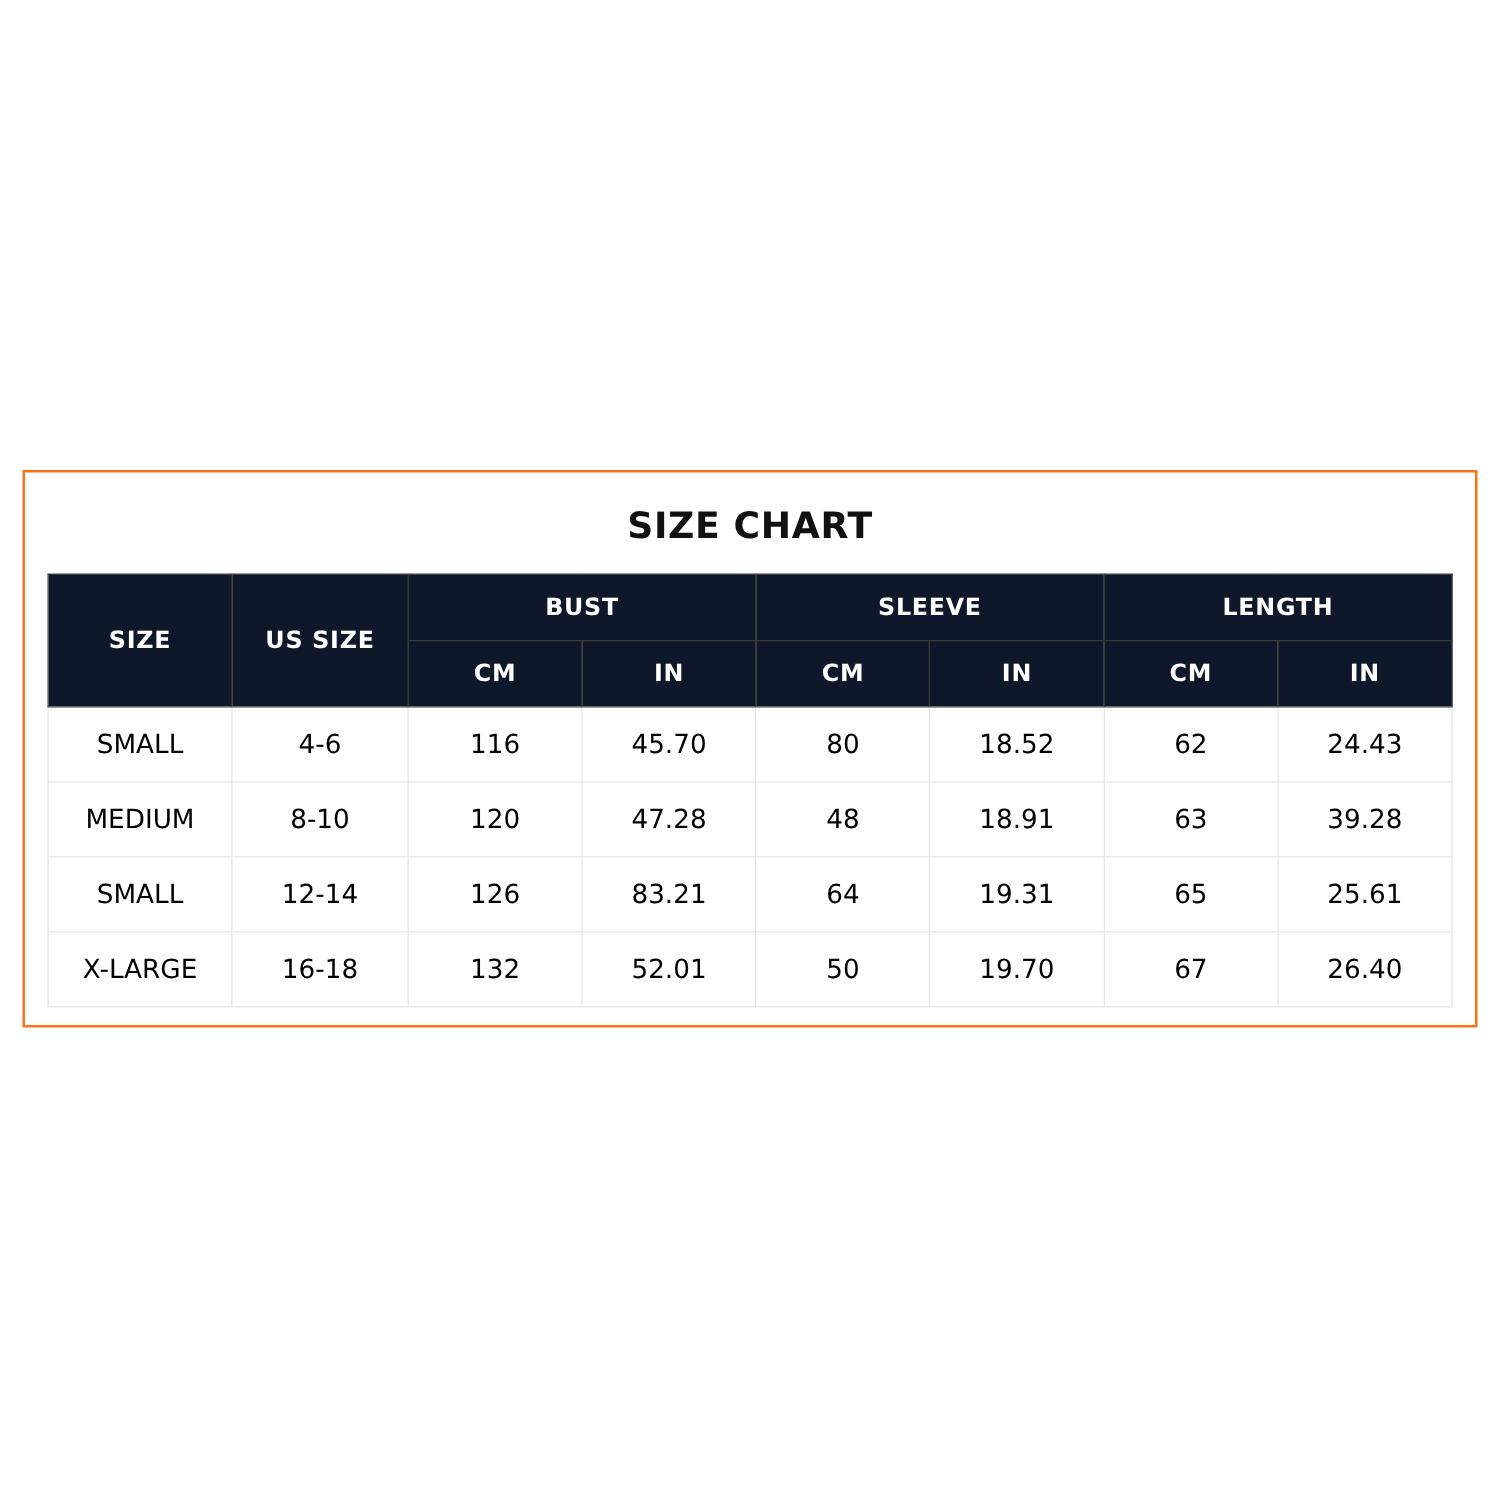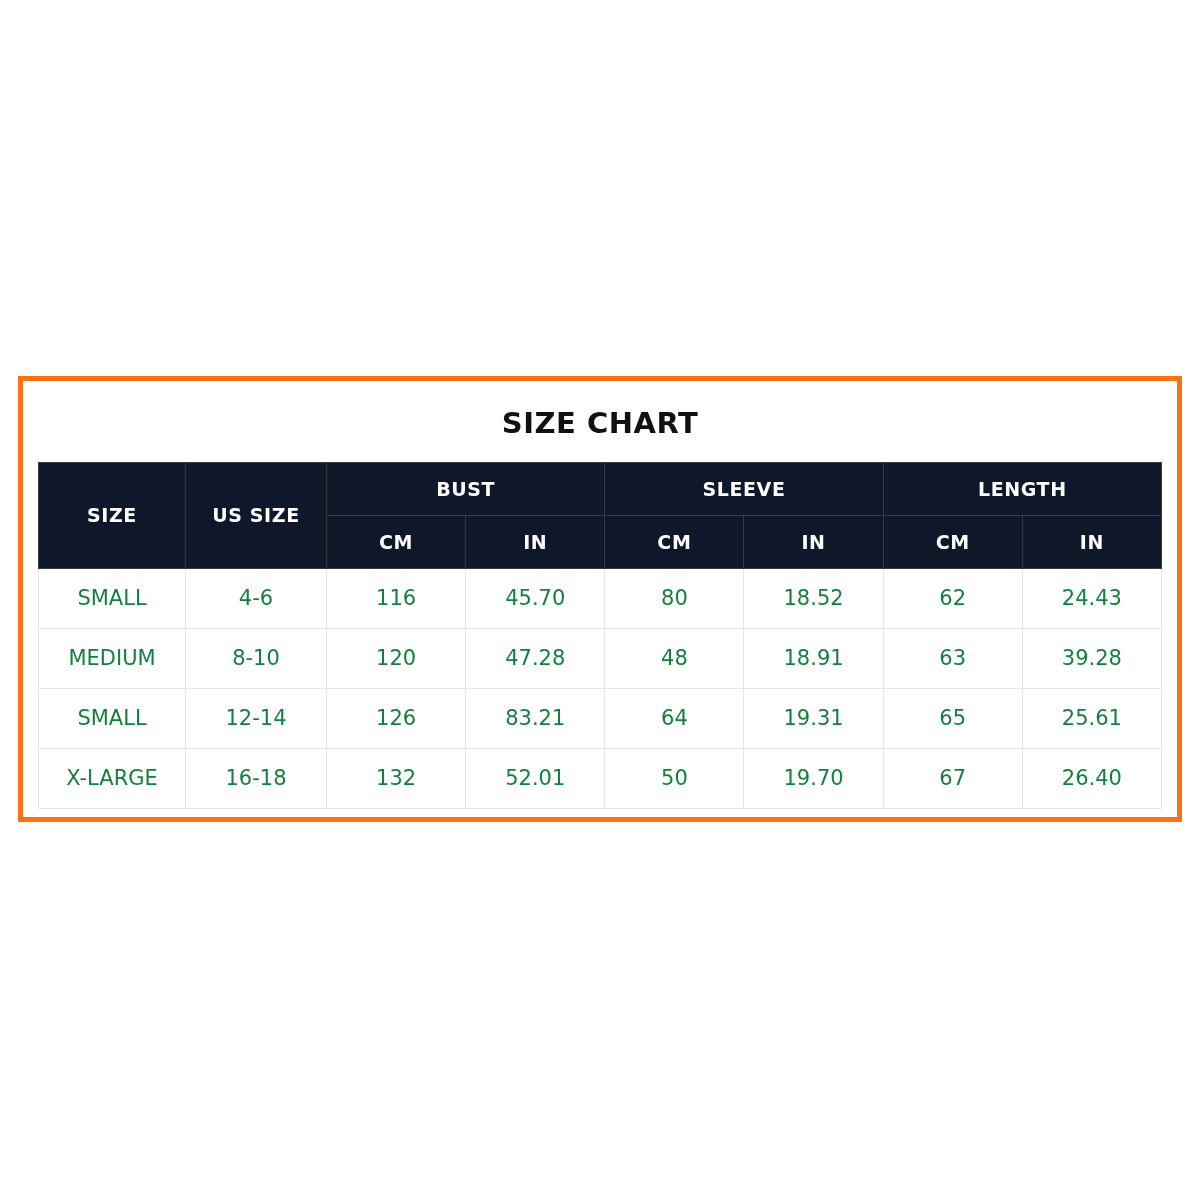--- a/index.html
+++ b/index.html
@@ -16,21 +16,21 @@
     overflow: hidden;
   }
 
   .chart-card {
     position: absolute;
     left: 18px;
     top: 376px;
     width: 1164px;
     height: 446px;
     background: #ffffff;
-    border: 5px solid #f97316;
+    border: 2px solid #f97316;
     box-sizing: border-box;
   }
 
   .chart-title {
     text-align: center;
     font-size: 29px;
     font-weight: bold;
     letter-spacing: 0.5px;
     color: #111111;
     margin-top: 27px;
@@ -71,21 +71,21 @@
   }
 
   thead th.corner {
     height: 104px;
     margin-top: 16px;
   }
 
   tbody td {
     height: 57px;
     font-size: 21px;
-    color: #15803d;
+    color: #000000;
     border: 1px solid #e6e6e6;
     background: #ffffff;
     font-weight: normal;
   }
 
   .col-size { width: 146px; }
   .col-us { width: 140px; }
   .col-val { width: 139px; }
 </style>
 </head>

